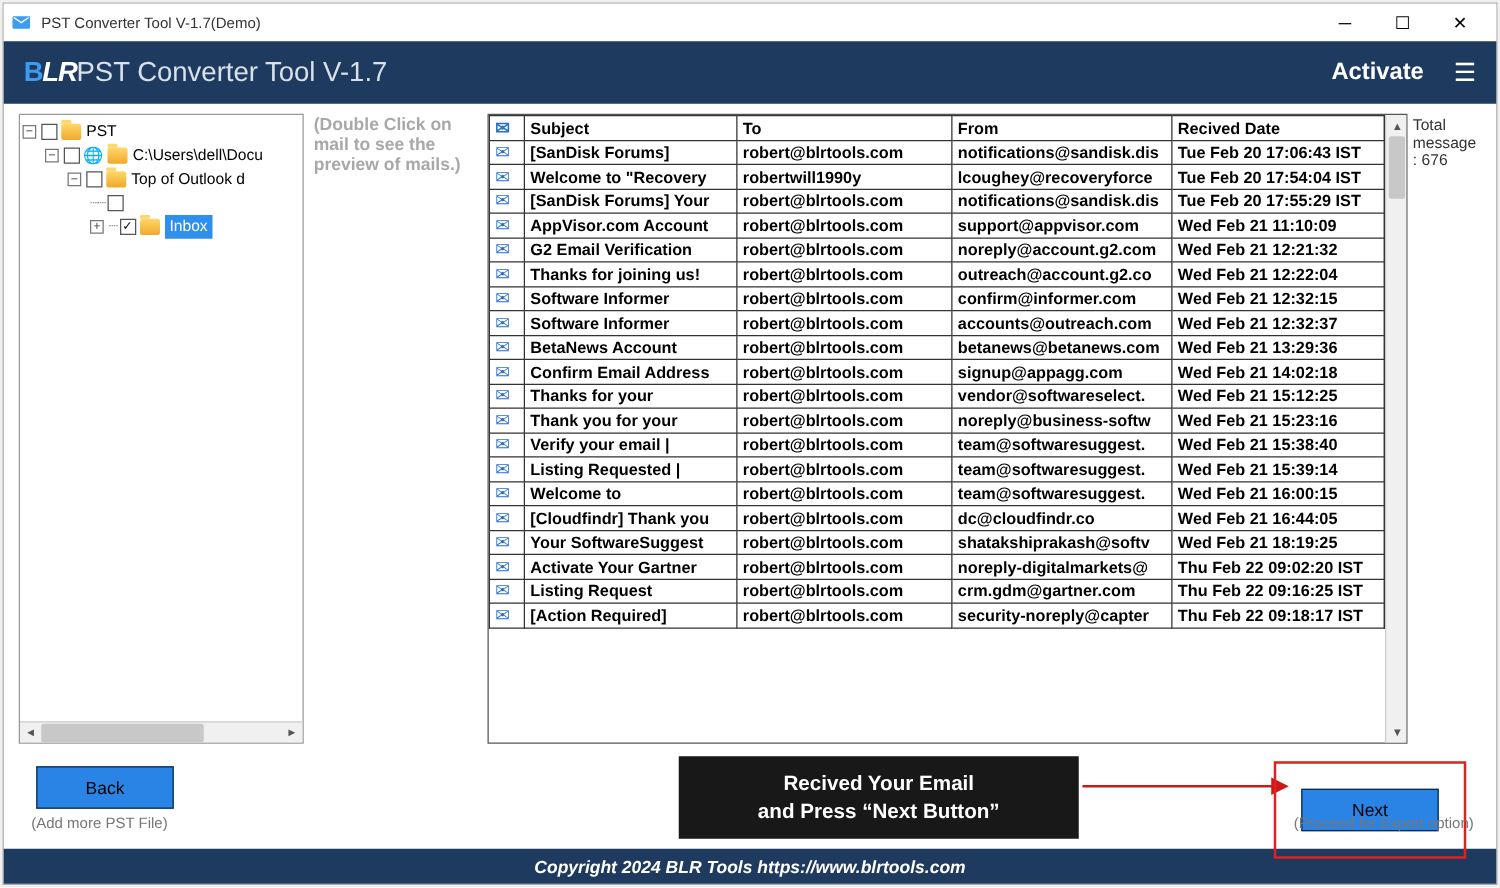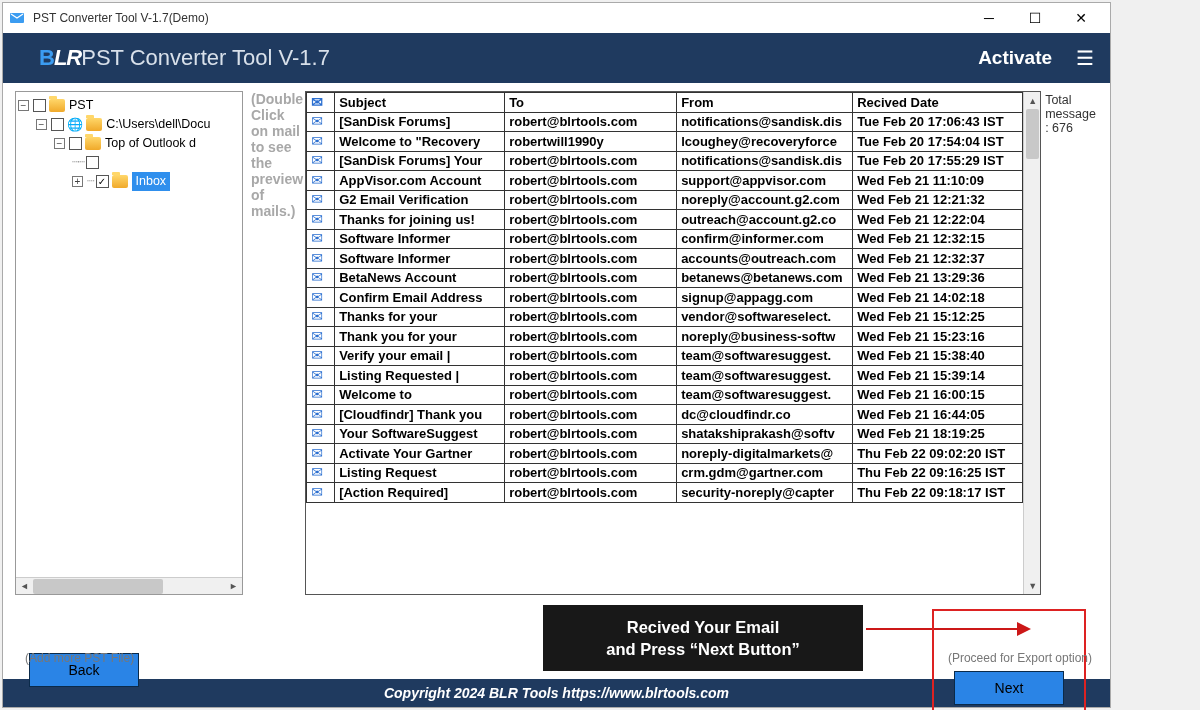--- a/index.html
+++ b/index.html
@@ -1,24 +1,24 @@
 <!DOCTYPE html>
 <html><head>
 <meta charset="utf-8">
 <style>
 * { box-sizing: border-box; margin: 0; padding: 0; }
 body { font-family: "Segoe UI", Arial, sans-serif; font-size: 13px; background: #f0f0f0; width: 1200px; height: 710px; overflow: hidden; }
-.window { width: 1109px; height: 706px; margin: 2px; background: #fff; border: 1px solid #aaa; display: flex; flex-direction: column; }
+.window { width: 1196px; height: 706px; margin: 2px; background: #fff; border: 1px solid #aaa; display: flex; flex-direction: column; }
 .titlebar { height: 30px; display: flex; align-items: center; padding: 0 6px; background: #fff; }
 .titlebar .app-ico { width: 16px; height: 16px; display: inline-flex; align-items: center; justify-content: center; }
 .titlebar .title { margin-left: 8px; font-size: 12px; color: #333; flex: 1; }
 .titlebar .wbtn { width: 46px; height: 30px; display: flex; align-items: center; justify-content: center; cursor: pointer; font-size: 14px; color: #000; }
 
 .appheader { height: 50px; background: #1f3a5f; display: flex; align-items: center; padding: 0 16px; color: #fff; }
-.appheader .logo { font-weight: 900; font-size: 22px; letter-spacing: -1px; margin-left: 20px; }
+.appheader .logo { font-weight: 900; font-size: 22px; letter-spacing: -1px; }
 .appheader .logo .b { color: #3b9cf1; }
 .appheader .logo .lr { color: #fff; font-style: italic; }
 .appheader .apptitle { font-size: 22px; color: #d8e0ea; }
 .appheader .spacer { flex: 1; }
 .appheader .activate { font-size: 19px; font-weight: 700; color: #fff; margin-right: 24px; cursor: pointer; }
 .appheader .menu-icon { font-size: 20px; cursor: pointer; }
 
 .content { flex: 1; display: flex; padding: 8px 12px; gap: 6px; min-height: 0; }
 .tree-pane { width: 228px; border: 1px solid #999; background: #fff; overflow: hidden; display: flex; flex-direction: column; }
 .tree-body { flex: 1; overflow: hidden; padding: 4px 2px; font-size: 12.5px; line-height: 19px; white-space: nowrap; }
@@ -52,21 +52,21 @@
 .env { color: #2b6fd0; font-size: 14px; line-height: 14px; }
 .vscroll { width: 17px; background: #f0f0f0; border-left: 1px solid #ccc; position: relative; }
 .vscroll .arrow { position: absolute; width: 17px; height: 17px; display: flex; align-items: center; justify-content: center; font-size: 9px; color: #555; cursor: pointer; }
 .vscroll .arrow.up { top: 0; }
 .vscroll .arrow.down { bottom: 0; }
 .vscroll .thumb { position: absolute; left: 2px; width: 13px; top: 17px; height: 50px; background: #c8c8c8; border-radius: 2px; }
 
 .total { font-size: 12.5px; color: #333; padding: 2px 4px; }
 
 .footer-btns { height: 76px; position: relative; padding: 4px 16px; }
-.btn { width: 110px; height: 34px; background: #2a84e6; border: 1px solid #0a2a4a; color: #000; font-size: 14px; font-weight: 500; display: flex; align-items: center; justify-content: center; cursor: pointer; margin-top: 40px; }
+.btn { width: 110px; height: 34px; background: #2a84e6; border: 1px solid #0a2a4a; color: #000; font-size: 14px; font-weight: 500; display: flex; align-items: center; justify-content: center; cursor: pointer; }
 .back-box { position: absolute; left: 26px; top: 10px; }
 .back-help { position: absolute; left: 22px; top: 48px; font-size: 12px; color: #777; }
 .next-box { position: absolute; right: 24px; top: 6px; padding: 20px; border: 2px solid #d22; }
 .next-help { position: absolute; right: 18px; top: 48px; font-size: 12px; color: #777; }
 
 .callout { position: absolute; left: 540px; top: 2px; width: 320px; height: 66px; background: #181818; color: #fff; display: flex; flex-direction: column; align-items: center; justify-content: center; font-size: 16.5px; font-weight: 600; line-height: 1.35; }
 .arrow-line { position: absolute; left: 863px; top: 25px; width: 156px; height: 2px; background: #cc1818; }
 .arrow-head { position: absolute; left: 1014px; top: 19px; width: 0; height: 0; border-left: 14px solid #cc1818; border-top: 7px solid transparent; border-bottom: 7px solid transparent; }
 
 .copyright { height: 28px; background: #1f3a5f; color: #fff; font-weight: 700; font-style: italic; display: flex; align-items: center; justify-content: center; font-size: 14px; }

